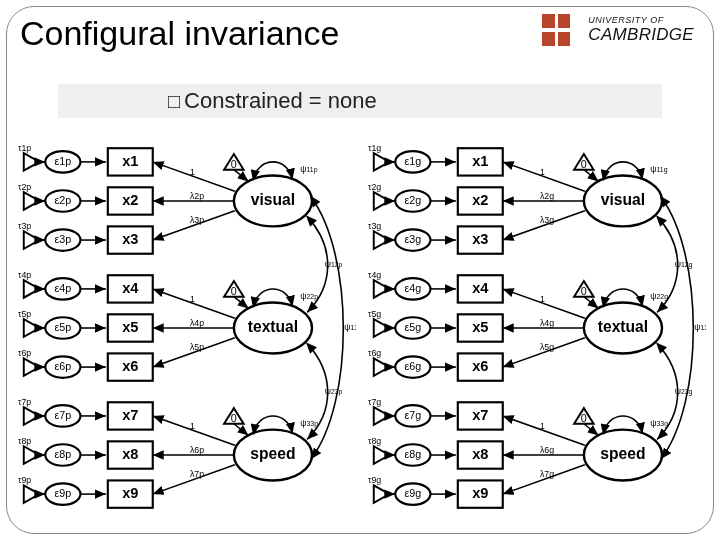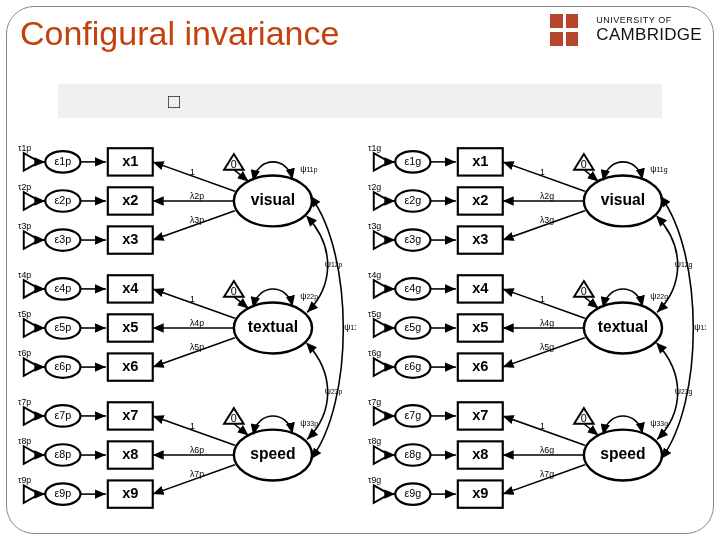--- a/index.html
+++ b/index.html
@@ -15,30 +15,31 @@
     position: absolute;
     top: 6px; left: 6px; right: 6px; bottom: 6px;
     border: 1.5px solid #888;
     border-radius: 28px;
   }
   .title {
     position: absolute;
     top: 14px;
     left: 20px;
     font-size: 34px;
-    color: #c2410c;
+    color: #000000;
     font-weight: 400;
   }
   .logo {
     position: absolute;
     top: 14px;
-    right: 18px;
+    right: 26px;
     display: flex;
     align-items: center;
     gap: 18px;
+    font-style: italic;
   }
   .crest {
     width: 28px; height: 32px;
     background: #b8442c;
     position: relative;
   }
   .crest::before, .crest::after {
     content:""; position:absolute; background:#fff;
   }
   .crest::before { left:45%; top:0; width:10%; height:100%; }
@@ -95,20 +96,21 @@
 <div class="logo">
   <div class="crest"></div>
   <div class="uni-text">
     <div class="u1">UNIVERSITY OF</div>
     <div class="u2">CAMBRIDGE</div>
   </div>
 </div>
 
 <div class="subtitle-band">
   <span class="box">□</span>
+  <span>Constrained = none</span>
 </div>
 
 <div class="diagrams">
   <div class="panel">
     <svg viewBox="0 0 350 388">
       <defs>
         <marker id="ah" markerWidth="8" markerHeight="8" refX="7" refY="3" orient="auto">
           <path d="M0,0 L7,3 L0,6 Z" fill="#000"></path>
         </marker>
         <marker id="ah2" markerWidth="8" markerHeight="8" refX="1" refY="3" orient="auto">

